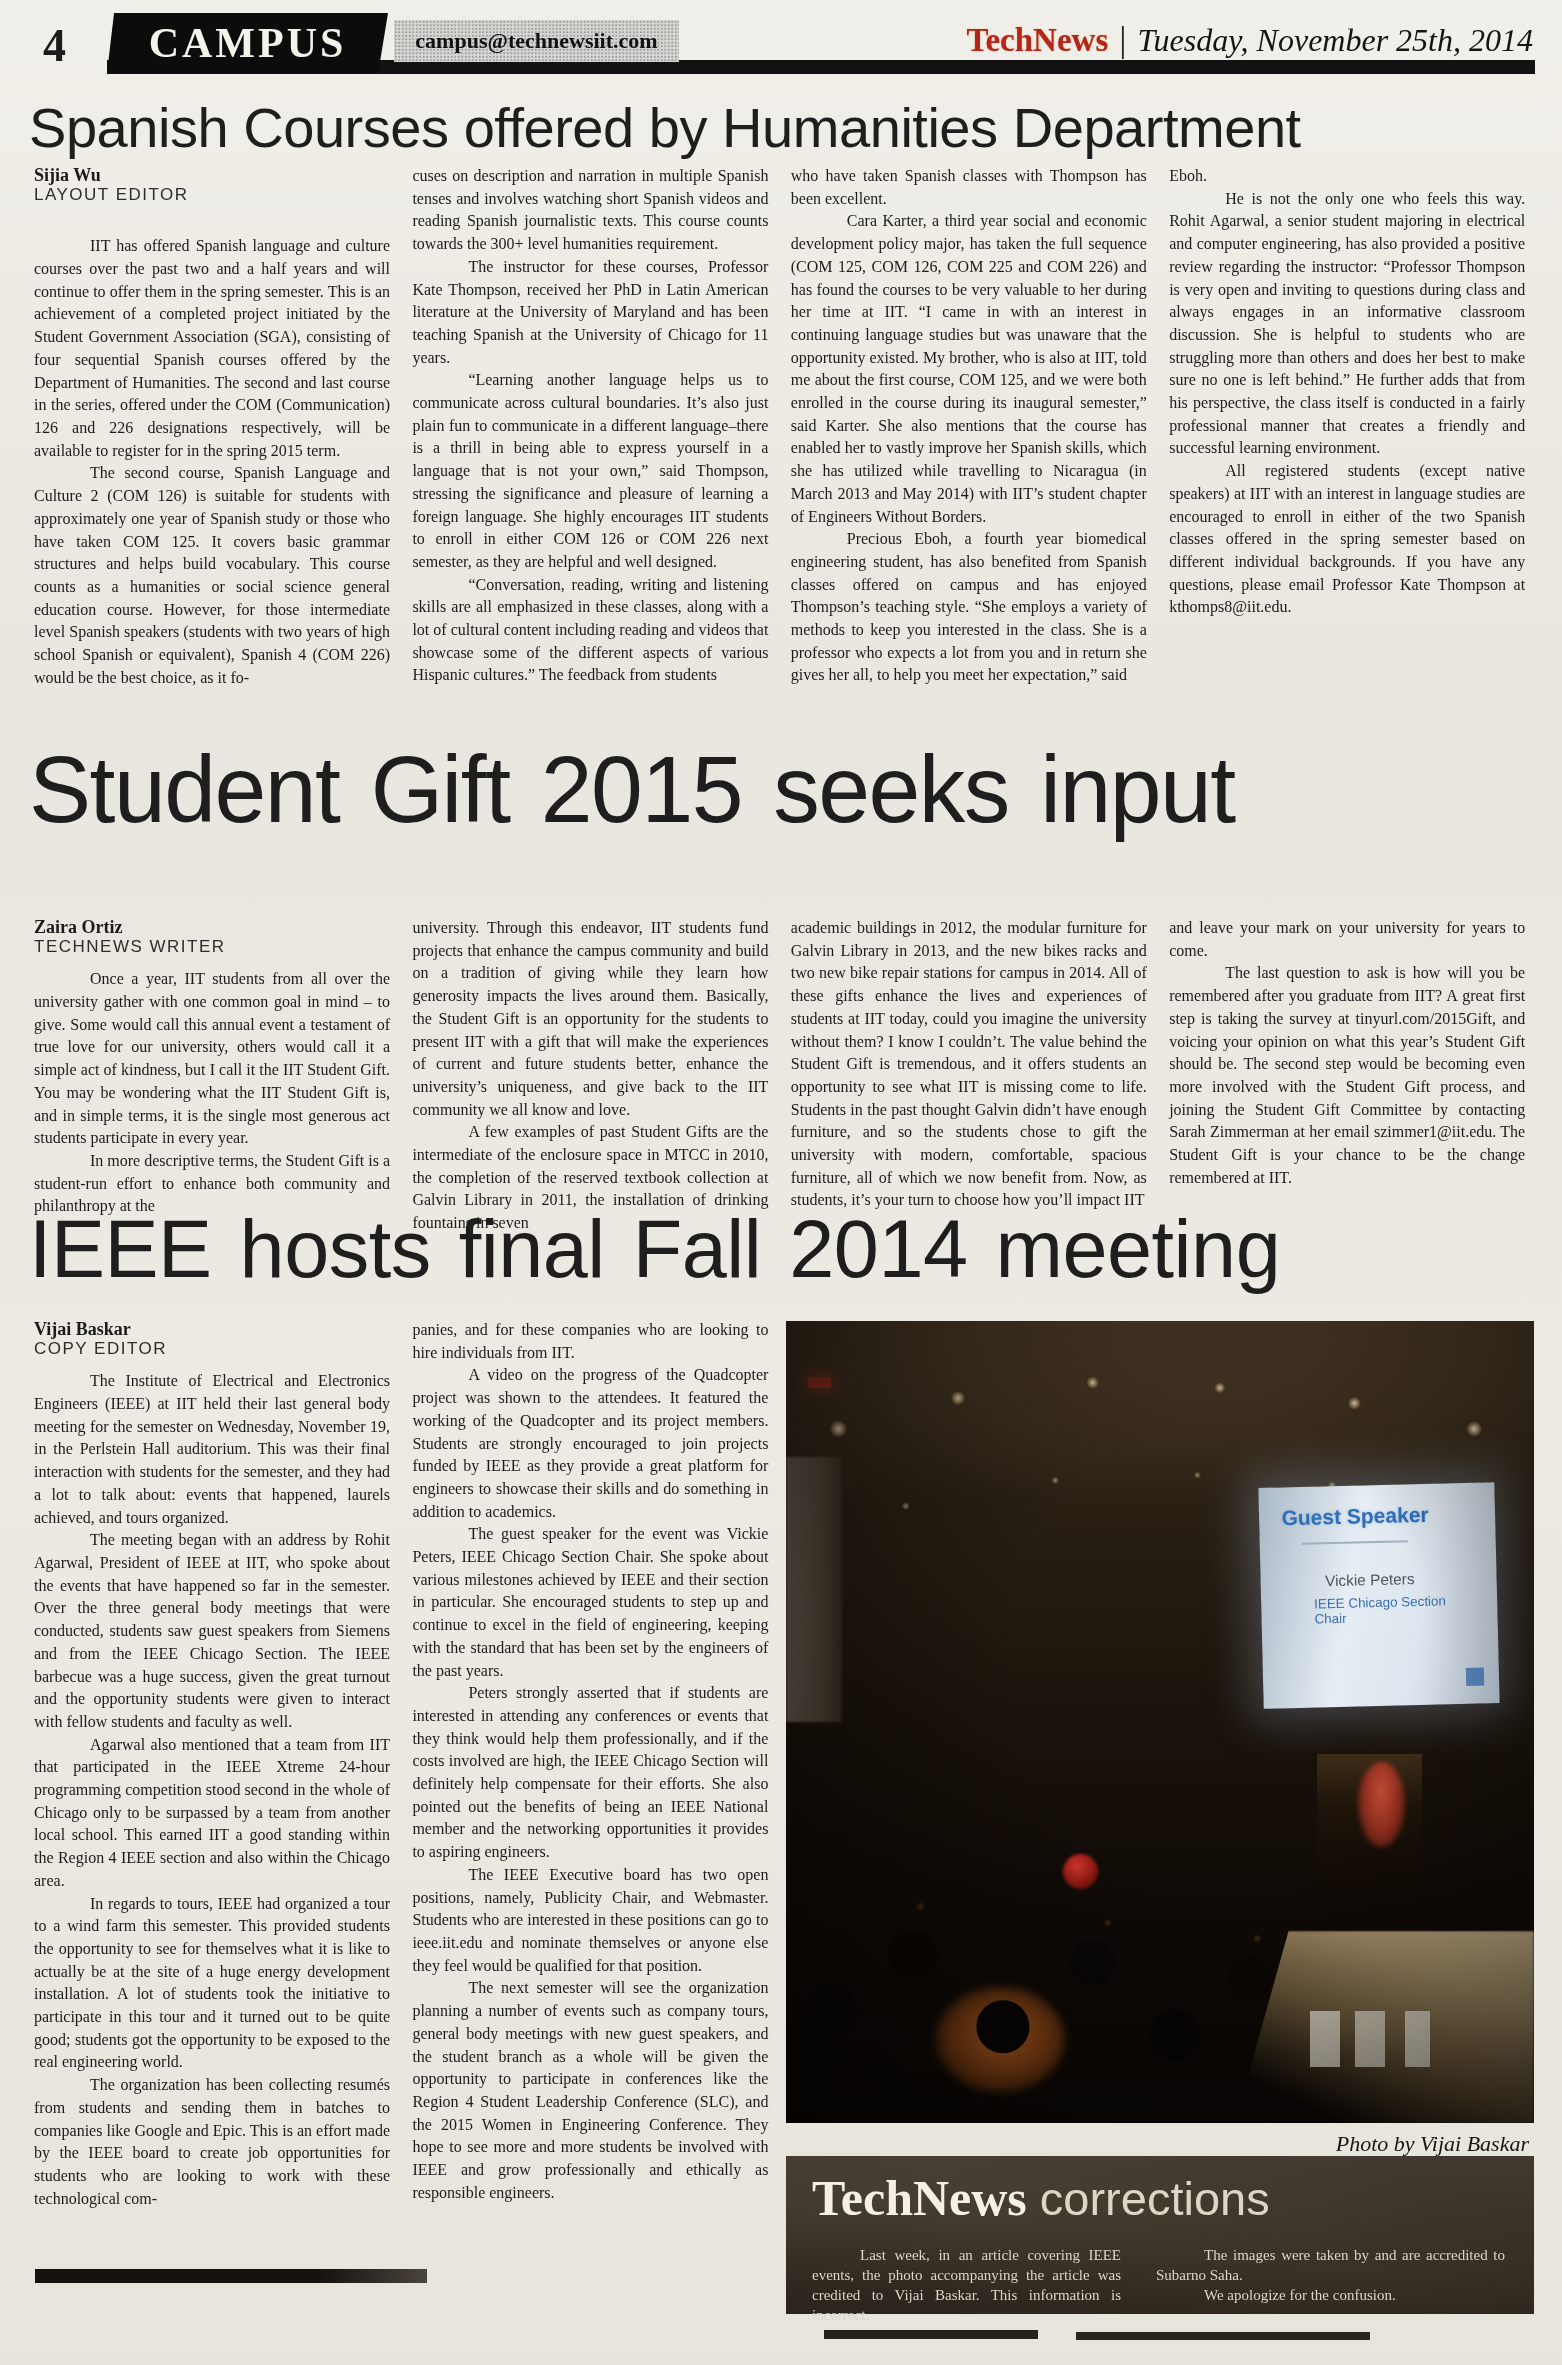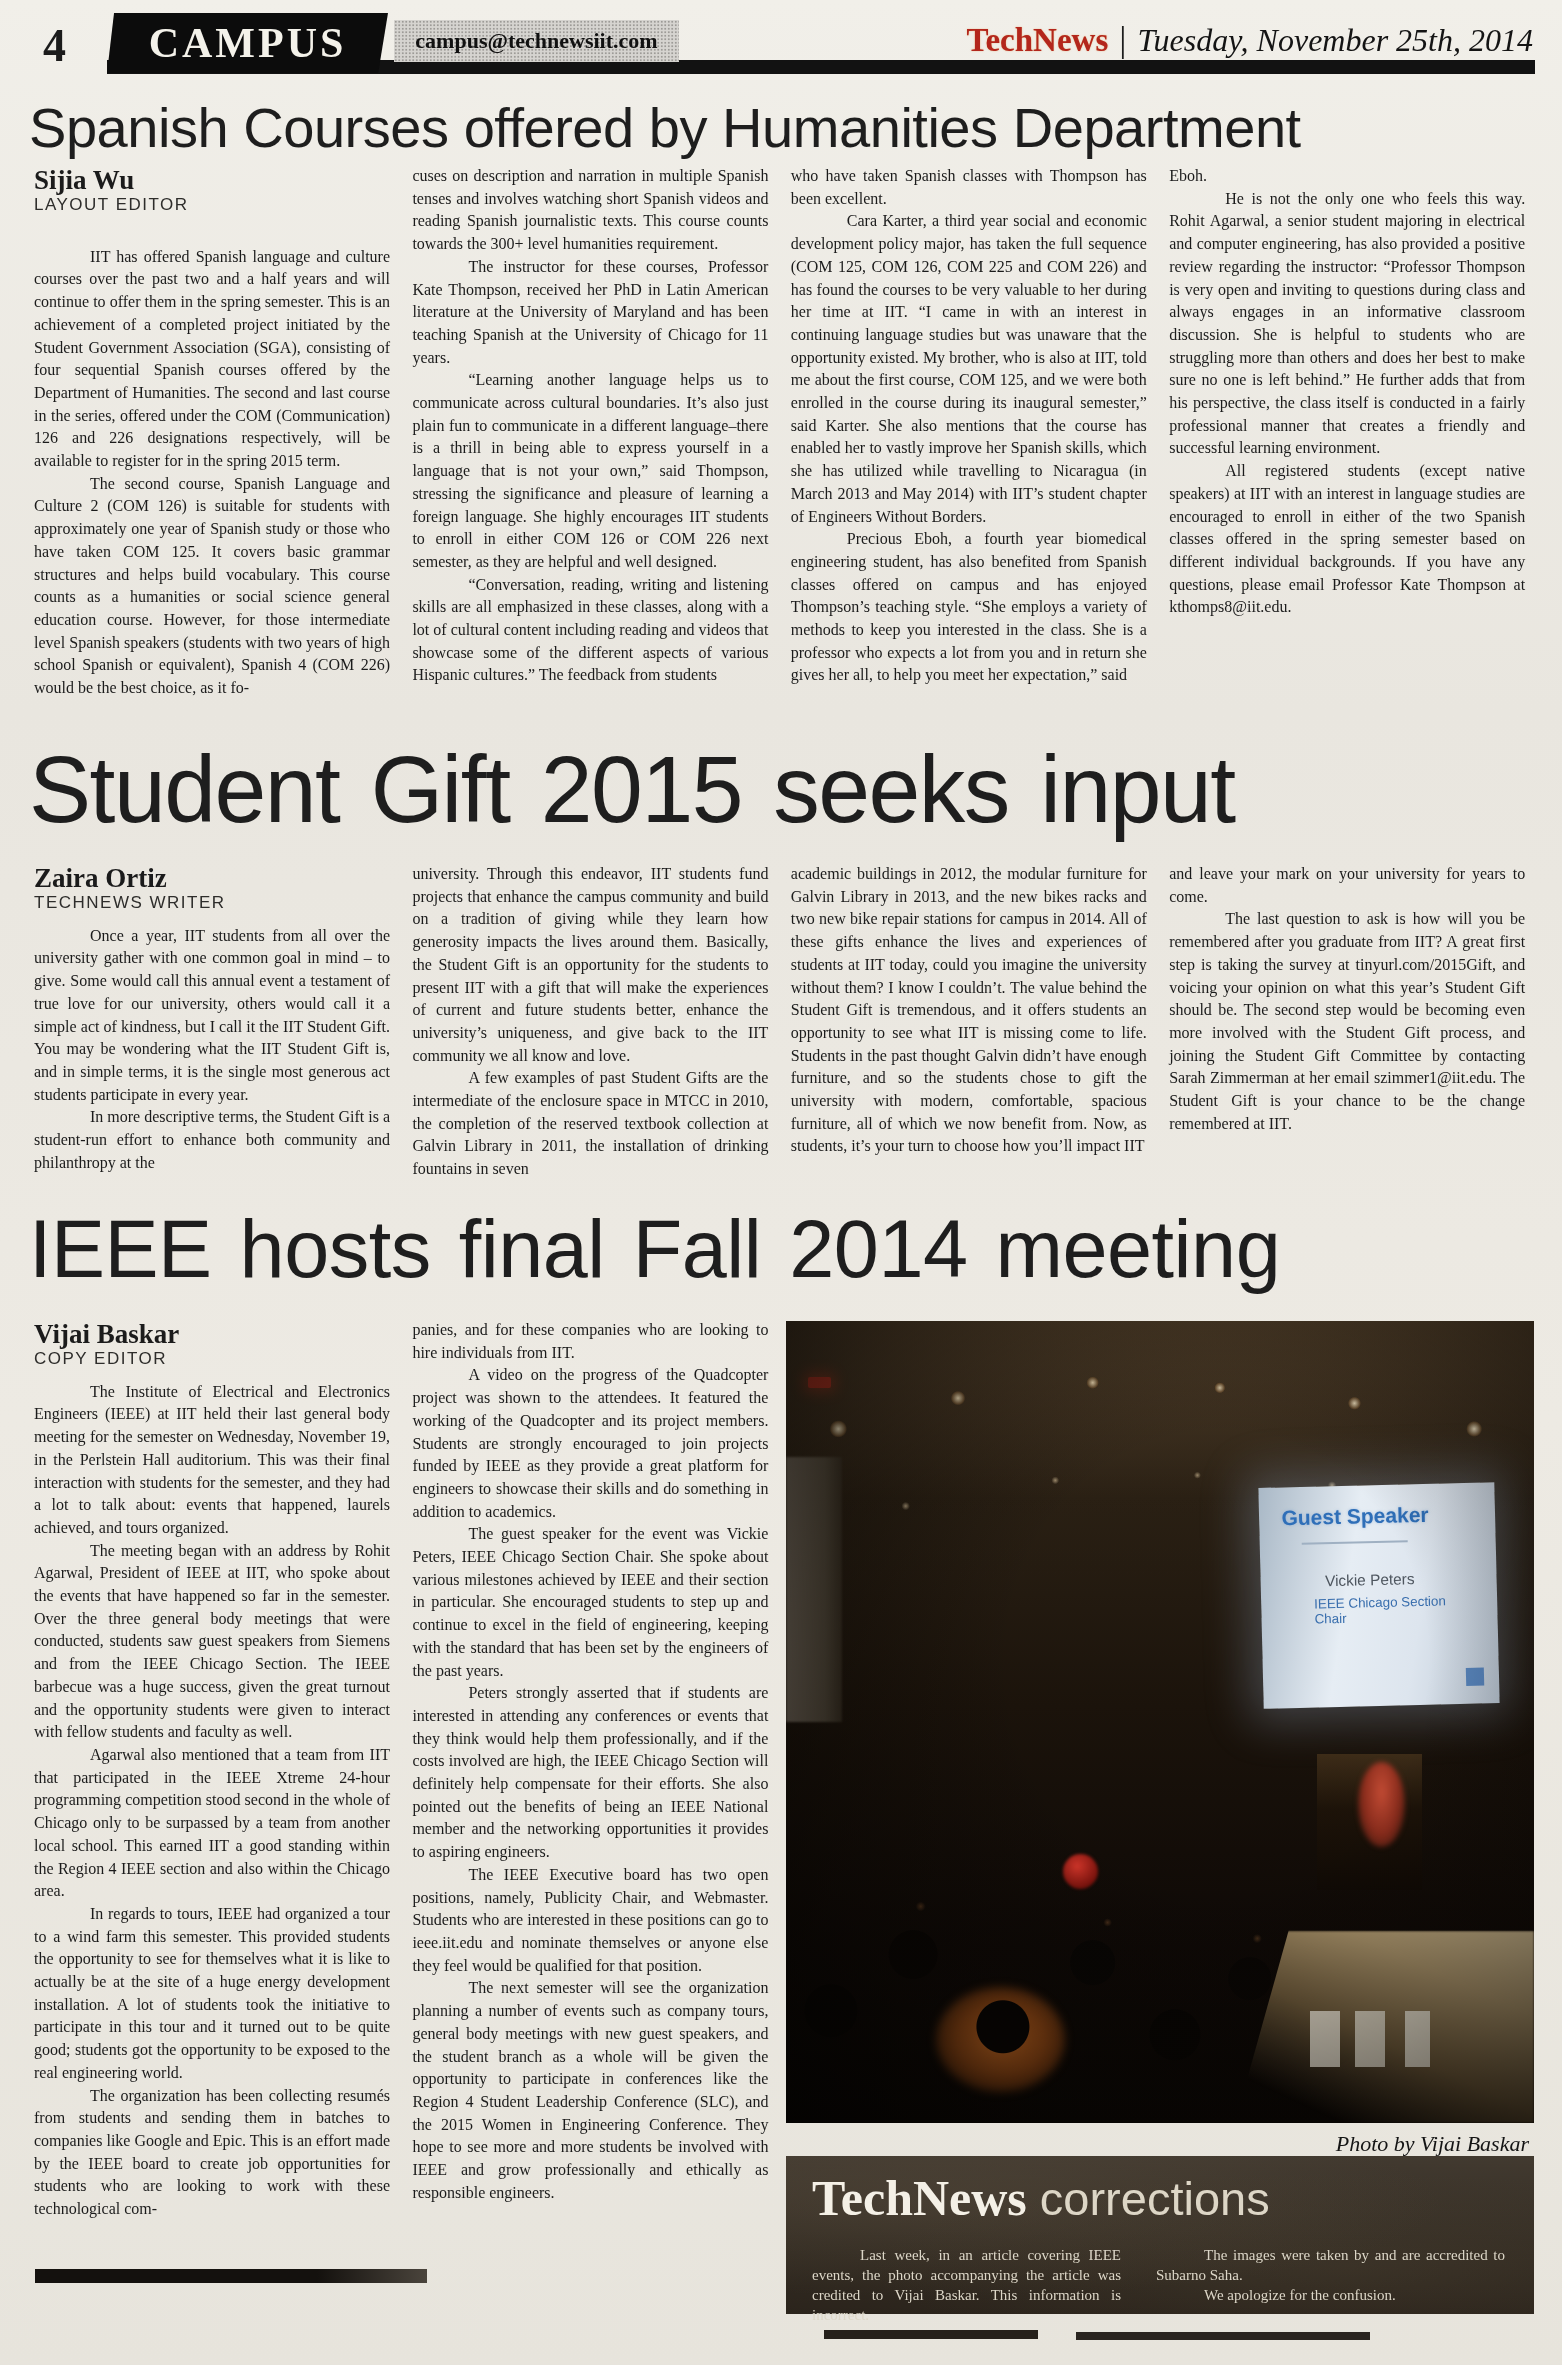--- a/index.html
+++ b/index.html
@@ -25,29 +25,29 @@
   .masthead .date{font-style:italic;font-size:32px;color:#141414;}
   
   .headline{position:absolute;left:29px;font-family:"Liberation Sans",sans-serif;color:#1e1e1e;
             margin:0;font-weight:400;white-space:nowrap;transform-origin:left top;}
   .h-spanish{top:96px;font-size:55px;letter-spacing:-0.5px;transform:scaleX(1.02);}
   .h-gift{top:736px;font-size:94px;letter-spacing:-1.5px;word-spacing:7px;transform:scaleX(.99);}
   .h-ieee{top:1203px;font-size:81px;letter-spacing:-0.5px;word-spacing:6px;transform:scaleX(1.0);}
   
   .byline{margin:0 0 12px 0;}
   .byline.tall{margin-bottom:31px;}
-  .byline .name{font-size:27px;font-weight:700;line-height:1.15;}
+  .byline .name{font-size:18px;font-weight:700;line-height:1.15;}
   .byline .role{font-family:"Liberation Sans",sans-serif;font-size:17px;letter-spacing:1.5px;
                 color:#2e2d2b;line-height:1.1;}
   .cols{position:absolute;display:flex;gap:22.4px;overflow:hidden;}
   .col{width:356px;flex:0 0 356px;text-align:justify;}
   .para{margin:0;font-size:16px;line-height:22.7px;}
   .para.ind{text-indent:56px;}
   .a1{left:34px;top:165px;width:1494px;height:585px;}
-  .a2{left:34px;top:863px;width:1494px;height:349px;}
+  .a2{left:34px;top:917px;width:1494px;height:349px;}
   .a3{left:34px;top:1319px;width:735px;height:976px;}
   
   .photo{position:absolute;left:786px;top:1321px;width:748px;height:802px;overflow:hidden;
          background:linear-gradient(180deg,#3a2e20 0%,#2a2014 22%,#1b130b 48%,#0e0906 78%,#090604 100%);}
   .ph-ceiling{position:absolute;left:0;top:0;right:0;height:32%;
       background-image:
         radial-gradient(circle 12px at 7% 42%, rgba(255,242,205,.95), rgba(255,190,110,.25) 60%, transparent 72%),
         radial-gradient(circle 10px at 23% 30%, rgba(255,238,198,.9), rgba(255,185,105,.22) 60%, transparent 72%),
         radial-gradient(circle 8.5px at 41% 24%, rgba(255,236,196,.85), rgba(250,180,100,.2) 60%, transparent 72%),
         radial-gradient(circle 7.5px at 58% 26%, rgba(255,238,200,.8), rgba(245,175,95,.2) 60%, transparent 72%),

